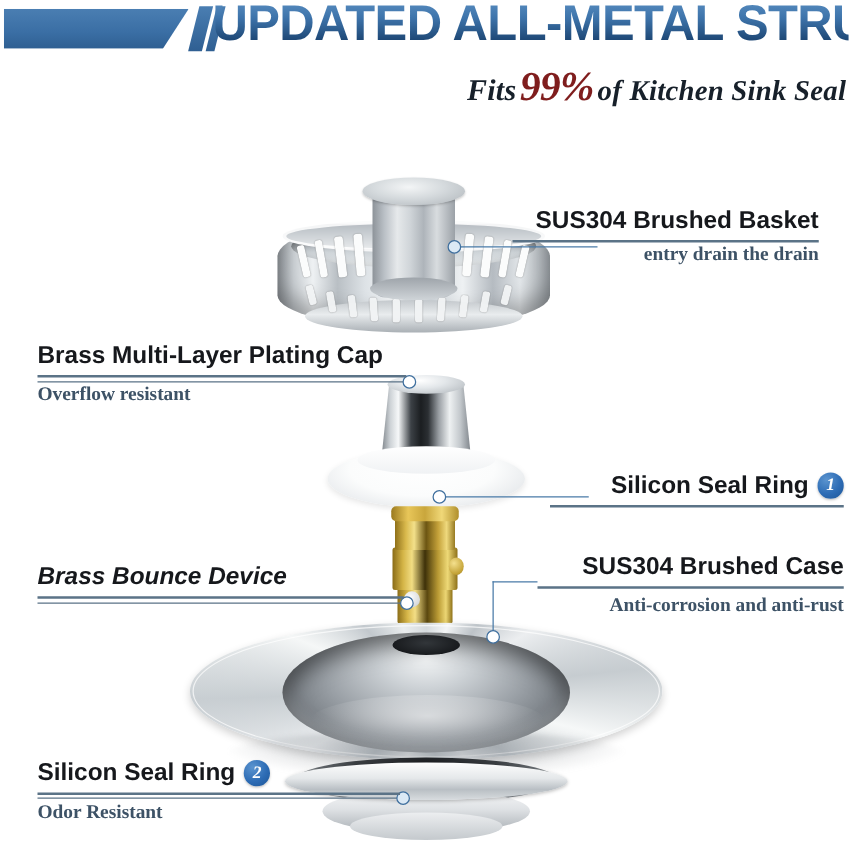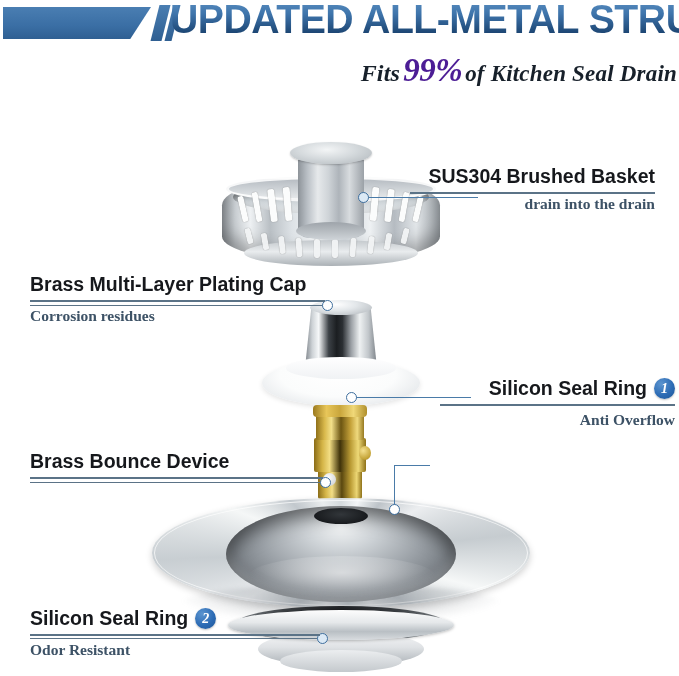--- a/index.html
+++ b/index.html
@@ -40,21 +40,21 @@
   }
 
   .subtitle{
     position:absolute;right:2px;top:52px;
     font-family:"Liberation Serif",serif;
     font-style:italic;font-weight:700;
     font-size:24px;color:#17202a;
     white-space:nowrap;
     letter-spacing:0.2px;
   }
-  .subtitle .pct{font-size:33px;color:#4c1d95;letter-spacing:-0.5px;padding:0 3px;}
+  .subtitle .pct{font-size:33px;color:#7f1d1d;letter-spacing:-0.5px;padding:0 3px;}
   .subtitle .w{font-size:23px;}
 
   
   .callout{position:absolute;}
   .callout .c-title{
     font-family:"Liberation Sans",sans-serif;
     font-weight:700;font-size:19.5px;color:#16181c;
     white-space:nowrap;line-height:1.1;
     display:flex;align-items:center;gap:7px;
   }
@@ -292,21 +292,21 @@
   <div class="header">
     <div class="logo-mark">
       <div class="bar b1"></div>
       <div class="bar b2"></div>
       <div class="bar b3"></div>
     </div>
     <div class="main-title">UPDATED ALL-METAL STRUCTURE</div>
   </div>
 
   <div class="subtitle">
-    <span>Fits</span><span class="pct">99%</span><span class="w">of Kitchen Seal Drain</span>
+    <span>Fits</span><span class="pct">99%</span><span class="w">of Kitchen Sink Seal</span>
   </div>
 
   <div class="art">
 
     <div class="basket">
       <div class="basket-body"></div>
       <div class="basket-bottom"></div>
       <div class="basket-inner"></div>
       <div class="basket-lip"></div>
       <div class="slotrow">
@@ -387,42 +387,48 @@
   <div class="dot" style="left:320px;top:477px;"></div>
 
   <div class="lead" style="left:30px;top:638px;width:290px;background:#5b7387;"></div>
   <div class="dot filled" style="left:317px;top:633px;"></div>
 
   <div class="callout right-al" style="left:410px;top:166px;width:245px;">
     <div class="c-title">
       <span>SUS304 Brushed Basket</span>
     </div>
     <div class="rule"></div>
-    <div class="c-sub" style="margin-top:0;">drain into the drain</div>
+    <div class="c-sub" style="margin-top:0;">entry drain the drain</div>
   </div>
 
   <div class="callout" style="left:30px;top:274px;width:265px;">
     <div class="c-title">
       <span>Brass Multi-Layer Plating Cap</span>
     </div>
     <div class="rule" style="width:295px;"></div>
-    <div class="c-sub">Corrosion residues</div>
+    <div class="c-sub">Overflow resistant</div>
   </div>
 
   <div class="callout right-al" style="left:440px;top:378px;width:235px;">
     <div class="c-title">
       <span>Silicon Seal Ring</span>
       <span class="badge">1</span>
     </div>
     <div class="rule"></div>
-    <div class="c-sub">Anti Overflow</div>
-  </div>
-
-
-  <div class="callout" style="left:30px;top:451px;width:200px;">
+  </div>
+
+  <div class="callout right-al" style="left:430px;top:443px;width:245px;">
+    <div class="c-title">
+      <span>SUS304 Brushed Case</span>
+    </div>
+    <div class="rule"></div>
+    <div class="c-sub">Anti-corrosion and anti-rust</div>
+  </div>
+
+  <div class="callout" style="left:30px;top:451px;width:200px;font-style:italic;">
     <div class="c-title">
       <span>Brass Bounce Device</span>
     </div>
     <div class="rule" style="width:293px;"></div>
   </div>
 
   <div class="callout" style="left:30px;top:608px;width:200px;">
     <div class="c-title">
       <span>Silicon Seal Ring</span>
       <span class="badge">2</span>

